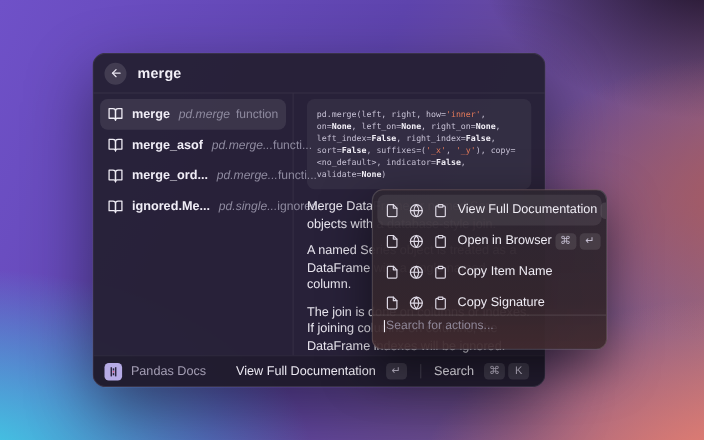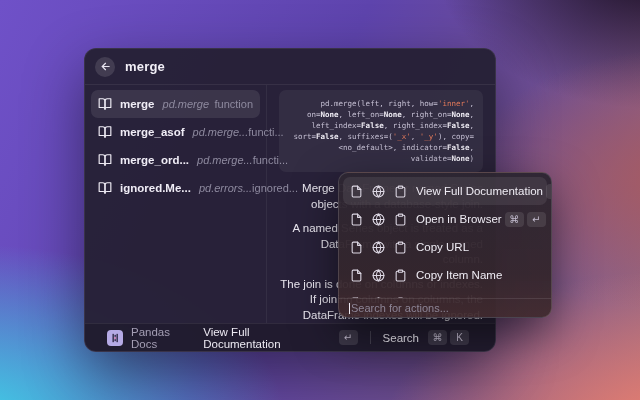--- a/index.html
+++ b/index.html
@@ -28,31 +28,31 @@
     border-right:1px solid rgba(255,255,255,0.06);}
   .row{height:28px;display:flex;align-items:center;padding:0 7px;border-radius:7px;
     box-sizing:border-box;cursor:pointer;}
   .row.selected{background:rgba(255,255,255,0.09);}
   .row .bi{width:14px;height:14px;flex:0 0 auto;margin-right:8px;display:flex;align-items:center;}
   .row .bi svg{width:14px;height:14px;stroke:#f0edf6;}
   .row-title{font-size:11.5px;font-weight:bold;color:#f0edf6;white-space:nowrap;}
   .row-sub{font-size:11px;color:#8e8a9f;margin-left:8px;white-space:nowrap;font-style:italic;}
   .row-acc{font-size:11px;color:#8e8a9f;margin-left:auto;white-space:nowrap;}
 
-  .detail{flex:1;padding:5px 12px 0 12px;box-sizing:border-box;overflow:hidden;text-align:right;}
+  .detail{flex:1;padding:5px 12px 0 12px;box-sizing:border-box;overflow:hidden;}
   .codeblock{background:rgba(255,255,255,0.055);border-radius:7px;padding:8px 9px;
     font-family:"DejaVu Sans Mono","Liberation Mono",monospace;font-size:7.5px;line-height:11px;
     color:#c6c0d4;word-break:break-word;white-space:normal;}
   .seg-string{color:#e2795a;}
   .seg-value{font-weight:bold;color:#f2eff7;}
   .doc p{font-size:11.5px;line-height:15.5px;color:#e9e6ef;margin:9px 0 0 0;}
 
   .footer{position:absolute;left:0;right:0;bottom:0;height:28px;
     border-top:1px solid rgba(255,255,255,0.07);background:rgba(0,0,0,0.16);
-    border-radius:0 0 11px 11px;display:flex;align-items:center;padding:0 22px;box-sizing:border-box;}
+    border-radius:0 0 11px 11px;display:flex;align-items:center;padding:0 10px;box-sizing:border-box;}
   .app-chip{display:flex;align-items:center;cursor:pointer;}
   .app-icon{width:16px;height:16px;border-radius:4px;background:#b6abe6;
     display:flex;align-items:center;justify-content:center;flex:0 0 auto;}
   .app-icon svg{width:10px;height:10px;}
   .app-name{font-size:11.5px;color:#a49eb4;margin-left:8px;}
   .foot-right{margin-left:auto;display:flex;align-items:center;}
   .foot-btn{display:flex;align-items:center;cursor:pointer;padding:2px 4px;border-radius:5px;}
   .foot-label{font-size:11.5px;font-weight:500;color:#ece9f2;margin-right:6px;}
   .kbd{min-width:13px;height:15px;padding:0 3px;border-radius:4px;background:rgba(255,255,255,0.12);
     color:#c3bccf;font-size:10px;line-height:15px;text-align:center;margin-left:3px;}
@@ -63,21 +63,21 @@
     border:1px solid rgba(255,255,255,0.14);box-shadow:0 16px 44px rgba(0,0,0,0.5);
     box-sizing:border-box;overflow:hidden;}
   .menu-list{position:absolute;top:0;left:0;right:0;bottom:19px;overflow:hidden;padding:4px;box-sizing:border-box;}
   .mi{height:28px;display:flex;align-items:center;padding:0 7px;border-radius:7px;cursor:pointer;box-sizing:border-box;}
   .mi.selected{background:rgba(255,255,255,0.08);}
   .mi .mic{width:13px;height:13px;margin-right:9px;display:flex;align-items:center;flex:0 0 auto;}
   .mi .mic svg{width:13px;height:13px;stroke:#ddd8e4;}
   .mi-label{font-size:11.5px;color:#efecf4;font-weight:500;white-space:nowrap;}
   .mi-keys{margin-left:auto;display:flex;}
   .mi-keys .kbd{background:rgba(255,255,255,0.1);}
-  .menu-search{position:absolute;left:0;right:0;bottom:0;height:19px;border-top:1px solid rgba(255,255,255,0.1);
+  .menu-search{position:absolute;left:0;right:0;bottom:12px;height:19px;border-top:1px solid rgba(255,255,255,0.1);
     display:flex;align-items:center;padding:0 10px;box-sizing:border-box;cursor:text;}
   .caret{width:1px;height:11px;background:#f0edf6;margin-right:1px;}
   .search-ph{font-size:11px;color:#8d8596;}
   .hidden{display:none;}
 </style>
 </head>
 <body>
 
 <div class="bg"></div>
 
@@ -131,21 +131,21 @@
     <span class="row-acc">functi...</span>
   </div>
         <div class="row">
     <span class="bi">
       <svg viewBox="0 0 24 24" fill="none" stroke-width="2" stroke-linecap="round" stroke-linejoin="round">
               <path d="M2 3h6a4 4 0 0 1 4 4v14a3 3 0 0 0-3-3H2z"></path>
               <path d="M22 3h-6a4 4 0 0 0-4 4v14a3 3 0 0 1 3-3h7z"></path>
             </svg>
     </span>
     <span class="row-title">ignored.Me...</span>
-    <span class="row-sub">pd.errors...</span>
+    <span class="row-sub">pd.single...</span>
     <span class="row-acc">ignored...</span>
   </div>
       </div>
     <div class="detail">
       <div class="codeblock" id="codeblock"><span>pd.merge(left, right, how=</span><span class="seg-string">'inner'</span><span>, on=</span><span class="seg-value">None</span><span>, left_on=</span><span class="seg-value">None</span><span>, right_on=</span><span class="seg-value">None</span><span>, left_index=</span><span class="seg-value">False</span><span>, right_index=</span><span class="seg-value">False</span><span>, sort=</span><span class="seg-value">False</span><span>, suffixes=(</span><span class="seg-string">'_x'</span><span>, </span><span class="seg-string">'_y'</span><span>), copy=&lt;no_default&gt;, indicator=</span><span class="seg-value">False</span><span>, validate=</span><span class="seg-value">None</span><span>)</span></div>
       <div class="doc" id="docparas">
           <p>Merge DataFrame or named Series objects with a database-style join.</p>
           <p>A named Series object is treated as a DataFrame with a single named column.</p>
           <p>The join is done on columns or indexes. If joining columns on columns, the DataFrame indexes will be ignored. Otherwise if joining indexes on indexes or indexes on a column or columns, the index will be passed on. When performing a cross merge, no column specifications to merge on are allowed.</p>
         </div>
@@ -248,43 +248,20 @@
             <line x1="2" y1="12" x2="22" y2="12"></line>
             <path d="M12 2a15.3 15.3 0 0 1 4 10 15.3 15.3 0 0 1-4 10 15.3 15.3 0 0 1-4-10 15.3 15.3 0 0 1 4-10z"></path>
           </svg>
     </span>
     <span class="mic icon-clipboard-icon">
       <svg viewBox="0 0 24 24" fill="none" stroke-width="2" stroke-linecap="round" stroke-linejoin="round">
             <rect x="8" y="2" width="8" height="4" rx="1"></rect>
             <path d="M16 4h2a2 2 0 0 1 2 2v14a2 2 0 0 1-2 2H6a2 2 0 0 1-2-2V6a2 2 0 0 1 2-2h2"></path>
           </svg>
     </span>
-    <span class="mi-label">Copy URL</span>
-    <span class="mi-keys"></span>
-  </div>
-      <div class="mi">
-    <span class="mic icon-document-icon hidden">
-      <svg viewBox="0 0 24 24" fill="none" stroke-width="2" stroke-linecap="round" stroke-linejoin="round">
-            <path d="M14 2H6a2 2 0 0 0-2 2v16a2 2 0 0 0 2 2h12a2 2 0 0 0 2-2V8z"></path>
-            <polyline points="14 2 14 8 20 8"></polyline>
-          </svg>
-    </span>
-    <span class="mic icon-globe-icon hidden">
-      <svg viewBox="0 0 24 24" fill="none" stroke-width="2" stroke-linecap="round" stroke-linejoin="round">
-            <circle cx="12" cy="12" r="10"></circle>
-            <line x1="2" y1="12" x2="22" y2="12"></line>
-            <path d="M12 2a15.3 15.3 0 0 1 4 10 15.3 15.3 0 0 1-4 10 15.3 15.3 0 0 1-4-10 15.3 15.3 0 0 1 4-10z"></path>
-          </svg>
-    </span>
-    <span class="mic icon-clipboard-icon">
-      <svg viewBox="0 0 24 24" fill="none" stroke-width="2" stroke-linecap="round" stroke-linejoin="round">
-            <rect x="8" y="2" width="8" height="4" rx="1"></rect>
-            <path d="M16 4h2a2 2 0 0 1 2 2v14a2 2 0 0 1-2 2H6a2 2 0 0 1-2-2V6a2 2 0 0 1 2-2h2"></path>
-          </svg>
-    </span>
     <span class="mi-label">Copy Item Name</span>
     <span class="mi-keys"></span>
   </div>
       <div class="mi">
     <span class="mic icon-document-icon hidden">
       <svg viewBox="0 0 24 24" fill="none" stroke-width="2" stroke-linecap="round" stroke-linejoin="round">
             <path d="M14 2H6a2 2 0 0 0-2 2v16a2 2 0 0 0 2 2h12a2 2 0 0 0 2-2V8z"></path>
             <polyline points="14 2 14 8 20 8"></polyline>
           </svg>
     </span>

